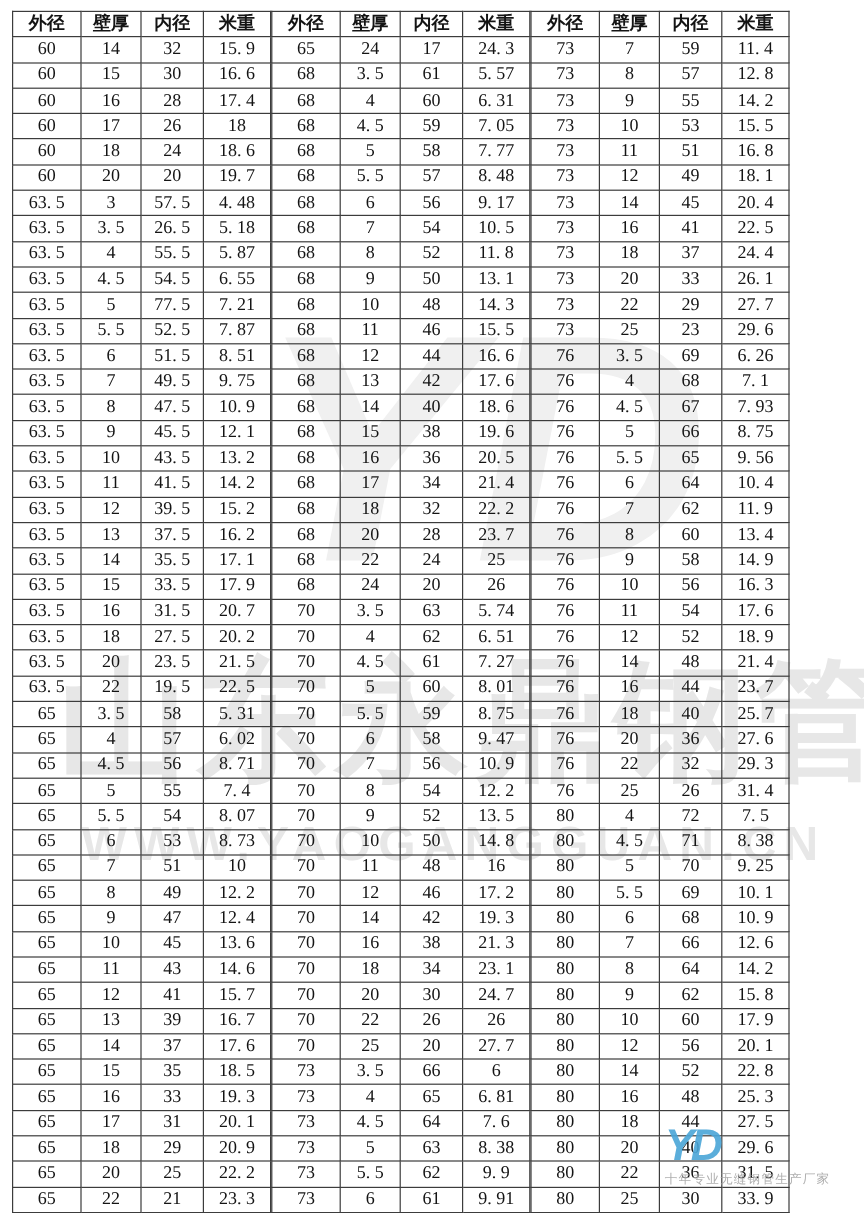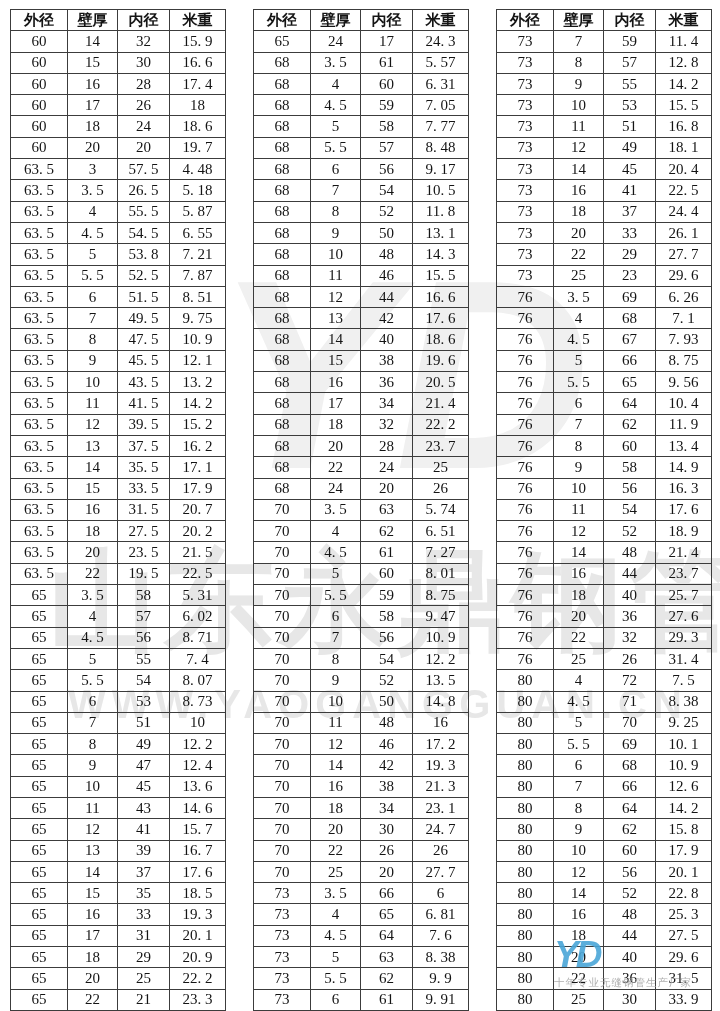--- a/index.html
+++ b/index.html
@@ -10,21 +10,21 @@
   
   .wm{
     position:absolute;z-index:0;white-space:nowrap;font-weight:bold;
     font-family:"Liberation Sans",sans-serif;user-select:none;
   }
   .wm-logo{left:215px;top:240px;font-size:270px;font-style:italic;color:#f0f0f0;line-height:1;}
   .wm-company{left:48px;top:538px;font-size:110px;letter-spacing:6px;color:#e7e7e7;line-height:1.15;}
   .wm-url{left:68px;top:682px;font-size:40px;letter-spacing:6px;color:#e7e7e7;line-height:1.1;}
   
   .tables{
-    position:absolute;left:10px;top:9px;z-index:1;display:flex;gap:27px;
+    position:absolute;left:10px;top:9px;z-index:1;display:flex;
   }
   table.spec{border-collapse:collapse;table-layout:fixed;}
   table.spec th,table.spec td{
     border:1px solid #3c3c3c;text-align:center;vertical-align:middle;
     height:20.3px;padding:0;line-height:1;background:transparent;color:#141414;
     font-size:15px;overflow:hidden;
   }
   table.spec th{font-weight:bold;font-size:15px;}
   
   .badge{position:absolute;z-index:2;left:554px;top:936px;width:164px;opacity:.9;}
@@ -118,21 +118,21 @@
           </tr>
           <tr>
             <td>63. 5</td>
             <td>4. 5</td>
             <td>54. 5</td>
             <td>6. 55</td>
           </tr>
           <tr>
             <td>63. 5</td>
             <td>5</td>
-            <td>53. 8</td>
+            <td>77. 5</td>
             <td>7. 21</td>
           </tr>
           <tr>
             <td>63. 5</td>
             <td>5. 5</td>
             <td>52. 5</td>
             <td>7. 87</td>
           </tr>
           <tr>
             <td>63. 5</td>

